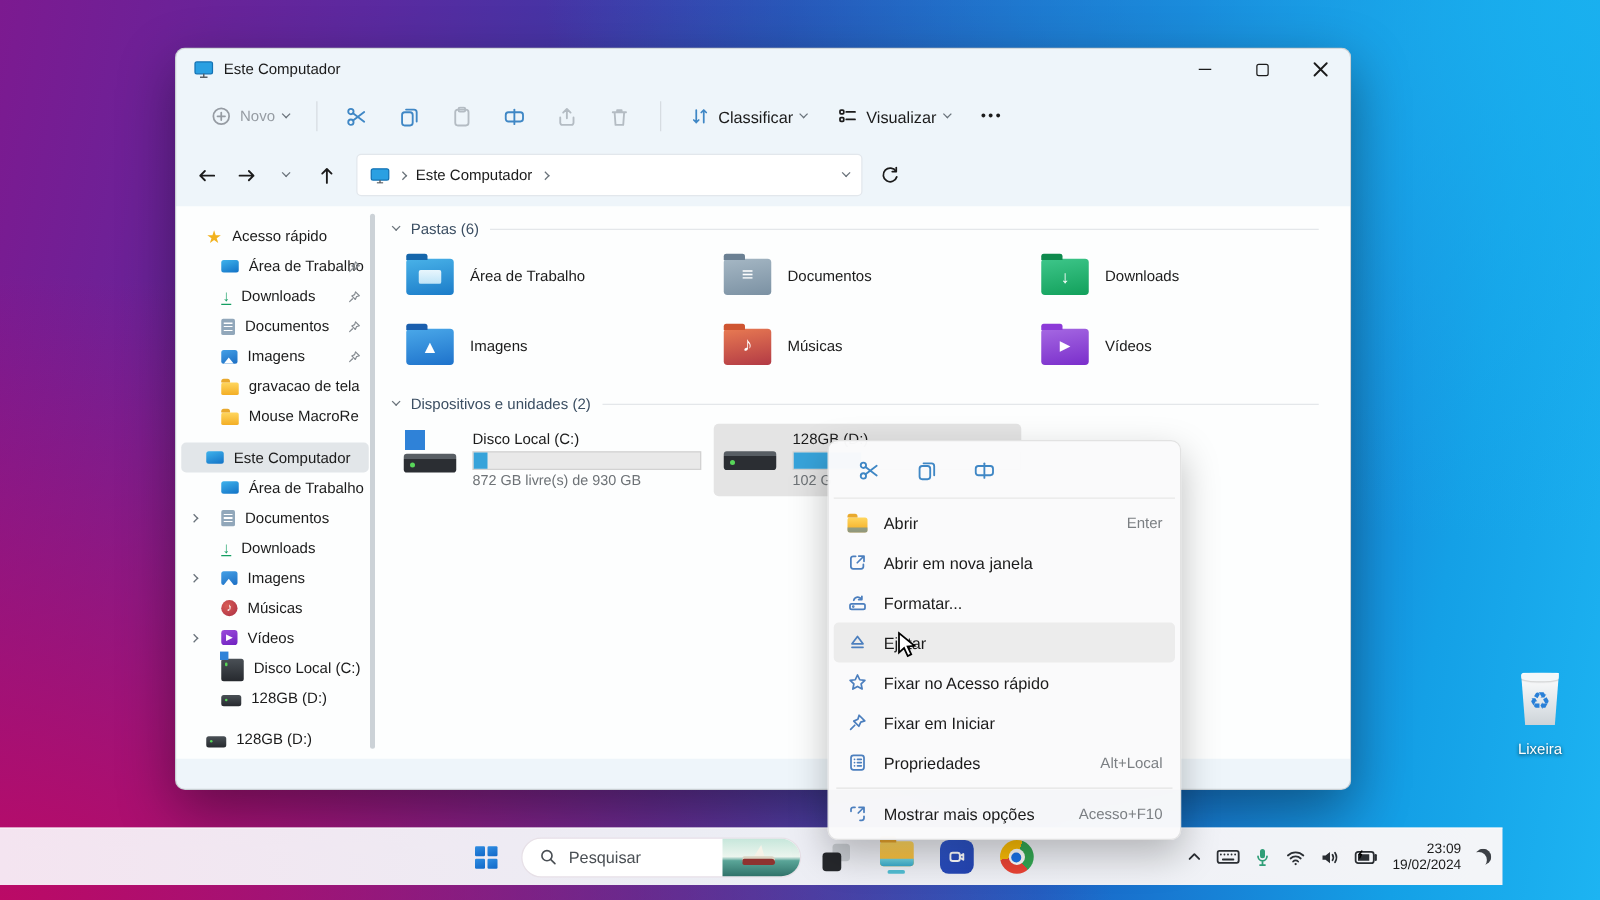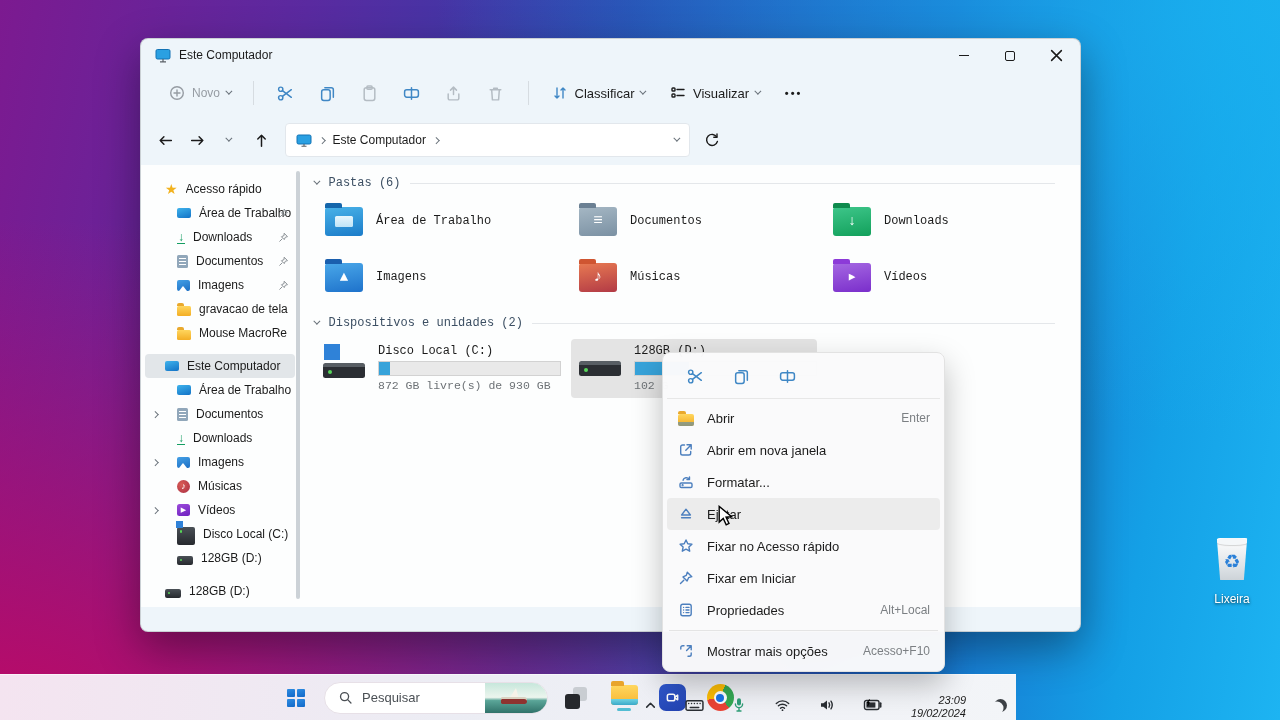--- a/index.html
+++ b/index.html
@@ -70,21 +70,21 @@
   .si-folder { width:14px; height:10px; border-radius:1.5px; background:linear-gradient(#ffd65e,#f3ae25); position:relative; margin-top:3px; }
   .si-folder::before { content:""; position:absolute; top:-3px; left:0; width:7px; height:3px; background:#e9a92d; border-radius:2px 2px 0 0; }
   .si-music { width:13px; height:13px; border-radius:50%; background:radial-gradient(circle at 35% 35%, #d95c55, #a92e44); color:#fff; font-size:9px; display:flex; align-items:center; justify-content:center; }
   .si-video { width:13px; height:12px; border-radius:2.5px; background:linear-gradient(160deg,#9b4ada,#6f22c0); color:#fff; font-size:7px; display:flex; align-items:center; justify-content:center; }
   .si-drive { width:16px; height:9px; border-radius:2px; background:linear-gradient(#4a5056,#26292e); position:relative; margin-top:4px; }
   .si-drive::after { content:""; position:absolute; left:2.5px; top:3px; width:2.5px; height:2.5px; border-radius:50%; background:#57d657; }
   .si-drive.winlogo::before { content:""; position:absolute; top:-6px; left:-1px; width:7px; height:7px;
      background:conic-gradient(#2f82d8 0 360deg); clip-path:polygon(0 0,45% 0,45% 45%,0 45%,0 0,100% 0,100% 45%,55% 45%,55% 0,100% 0,100% 100%,55% 100%,55% 55%,100% 55%,100% 100%,0 100%,0 55%,45% 55%,45% 100%,0 100%); }
 
   
-  .main { flex:1; padding:8px 25px 0 14px; min-width:0;font-family:Liberation Mono, monospace; }
+  .main { flex:1; padding:8px 25px 0 14px; min-width:0; }
   .section-header { display:flex; align-items:center; gap:9px; height:20px; color:#3c4f63; }
   .header-line { flex:1; height:1px; background:#e4e7ea; }
   .folders-grid { display:grid; grid-template-columns:254px 254px 254px; margin-bottom:0; }
   .folder-cell { height:56px; display:flex; align-items:center; gap:13px; padding-left:10px; border-radius:4px; }
 
   .bf { width:38px; height:29px; border-radius:3px; position:relative; flex:none; display:flex; align-items:center; justify-content:center; }
   .bf::before { content:""; position:absolute; top:-4px; left:0; width:17px; height:5px; border-radius:2px 2px 0 0; background:var(--tab); }
   .bf { background:linear-gradient(170deg,var(--c1),var(--c2)); }
   .bf-desktop { --c1:#49b2e8; --c2:#1b7cc9; --tab:#1566ab; }
   .bf-desktop::after { content:""; width:18px; height:11px; border-radius:1.5px; background:linear-gradient(#e8f6fd,#bfe4f7); }
@@ -140,21 +140,21 @@
   .recycle { position:absolute; left:1204px; top:538px; width:56px; text-align:center; }
   .bin { width:33px; height:42px; margin:0 auto; position:relative;
      background:linear-gradient(180deg,#ffffff,#dde2e6 70%,#cdd3d8);
      clip-path:polygon(4% 0,96% 0,86% 100%,14% 100%); border-radius:4px;
      display:flex; align-items:center; justify-content:center; }
   .bin::before { content:""; position:absolute; top:0; left:0; right:0; height:7px; background:#f4f7f9; border-radius:50%/60%; box-shadow:0 1px 1px rgba(0,0,0,.15); }
   .bin-glyph { color:#2a80d8; font-size:19px; line-height:1; margin-top:4px; }
   .recycle-label { margin-top:12px; color:#fff; font-size:12px; text-shadow:0 1px 3px rgba(0,0,0,.75); }
 
   
-  .taskbar { position:absolute; left:0; bottom:0; width:1016px; height:46px;
+  .taskbar { position:absolute; left:0; bottom:12px; width:1202px; height:46px;
      background:linear-gradient(90deg,#f4e4f0 0%, #ecedf4 45%, #f3f5f8 100%);
      border-top:1px solid rgba(255,255,255,.55); z-index:30; }
   .tk-center { position:absolute; left:50%; top:0; transform:translateX(-50%); height:100%; display:flex; align-items:center; gap:8px; }
   .tk-btn { width:40px; height:40px; border-radius:4px; display:flex; flex-direction:column; align-items:center; justify-content:center; }
   .winlogo { width:18px; height:18px; display:grid; grid-template-columns:1fr 1fr; grid-template-rows:1fr 1fr; gap:2px; }
   .winlogo span { background:linear-gradient(160deg,#2f8de2,#1268c8); border-radius:1px; }
   .search-pill { width:224px; height:32px; background:#fff; border:1px solid #e7e0e7; border-radius:16px;
      display:flex; align-items:center; gap:9px; padding-left:13px; overflow:hidden; color:#4a4f54; font-size:13px; }
   .pill-img { margin-left:auto; width:62px; height:32px; position:relative;
      background:linear-gradient(180deg,#c4e6da 0%,#ecf5ee 48%,#5aa598 58%,#2d6e66 100%); }
@@ -165,21 +165,21 @@
   .taskview::after { content:""; position:absolute; left:0; bottom:0; width:15px; height:15px; border-radius:3px; background:#26282c; }
   .tk-folder { width:27px; height:20px; position:relative; border-radius:3px; background:linear-gradient(#ffd75f,#f7b531); }
   .tk-folder::before { content:""; position:absolute; top:-4px; left:0; width:13px; height:5px; border-radius:2px 2px 0 0; background:#e8a42c; }
   .tk-folder::after { content:""; position:absolute; bottom:0; left:0; right:0; height:6px; border-radius:0 0 3px 3px; background:linear-gradient(#6fd3e2,#3aa9c9); }
   .run-dash { width:14px; height:3px; border-radius:2px; background:#52bdd3; margin-top:3px; }
   .cam-app { width:27px; height:27px; border-radius:7px; background:linear-gradient(160deg,#3059cf,#2343b0); display:flex; align-items:center; justify-content:center; color:#fff; }
   .chrome { width:27px; height:27px; border-radius:50%; position:relative;
      background:conic-gradient(from 140deg, #ea4335 0 120deg, #fbbc05 0 240deg, #34a853 0 360deg); }
   .chrome::before { content:""; position:absolute; inset:7px; border-radius:50%; background:#fff; }
   .chrome::after { content:""; position:absolute; inset:9.5px; border-radius:50%; background:#1a73e8; }
-  .tk-tray { position:absolute; right:6px; top:0; height:100%; display:flex; align-items:flex-end; gap:22px; color:#2a2e33;font-style:italic; }
+  .tk-tray { position:absolute; right:6px; top:0; height:100%; display:flex; align-items:center; gap:5px; color:#2a2e33; }
   .tray-btn { height:30px; display:flex; align-items:center; justify-content:center; padding:0 3px; border-radius:4px; }
   .clock { text-align:right; font-size:11px; line-height:13px; color:#1b1b1b; margin:0 3px; }
   .moon { width:13px; height:13px; border-radius:50%; box-shadow:inset -3.5px 2.5px 0 0 #3c4045; }
 </style>
 </head>
 <body>
 
 <div class="desktop">
 
   <div class="window">

